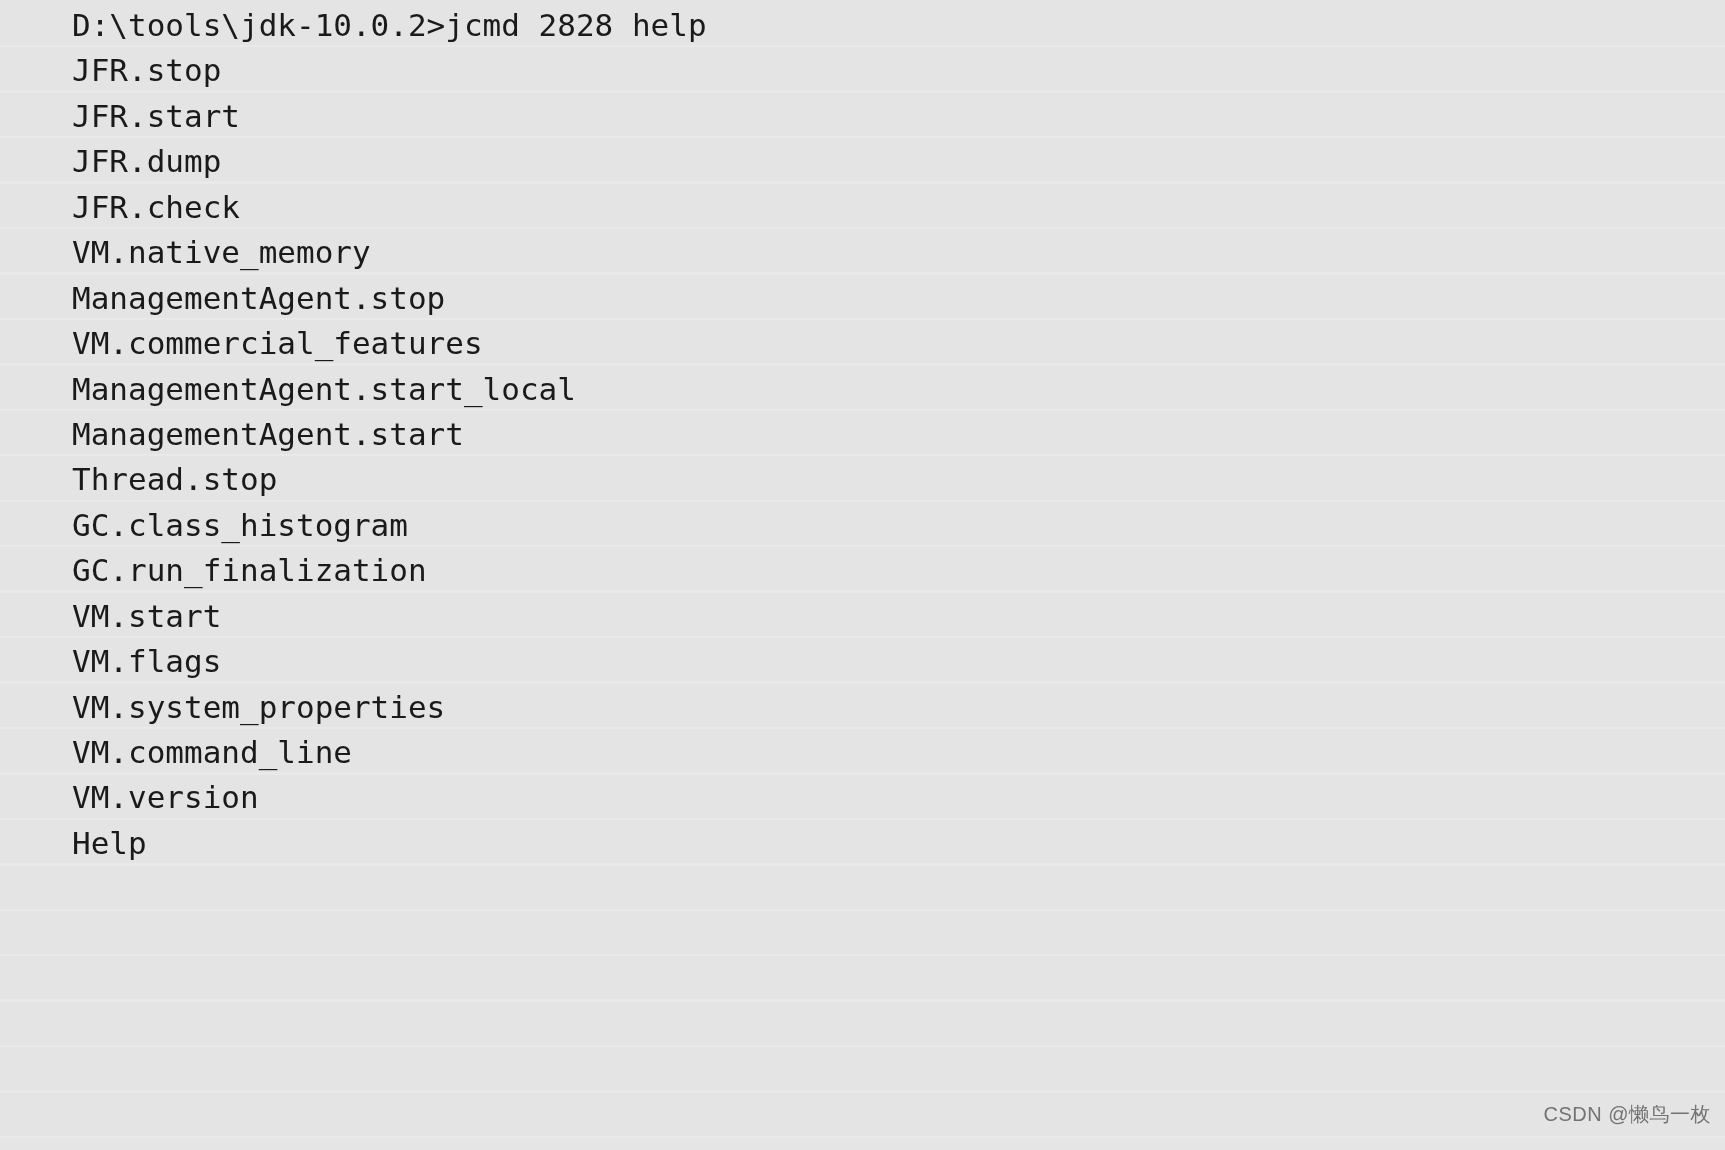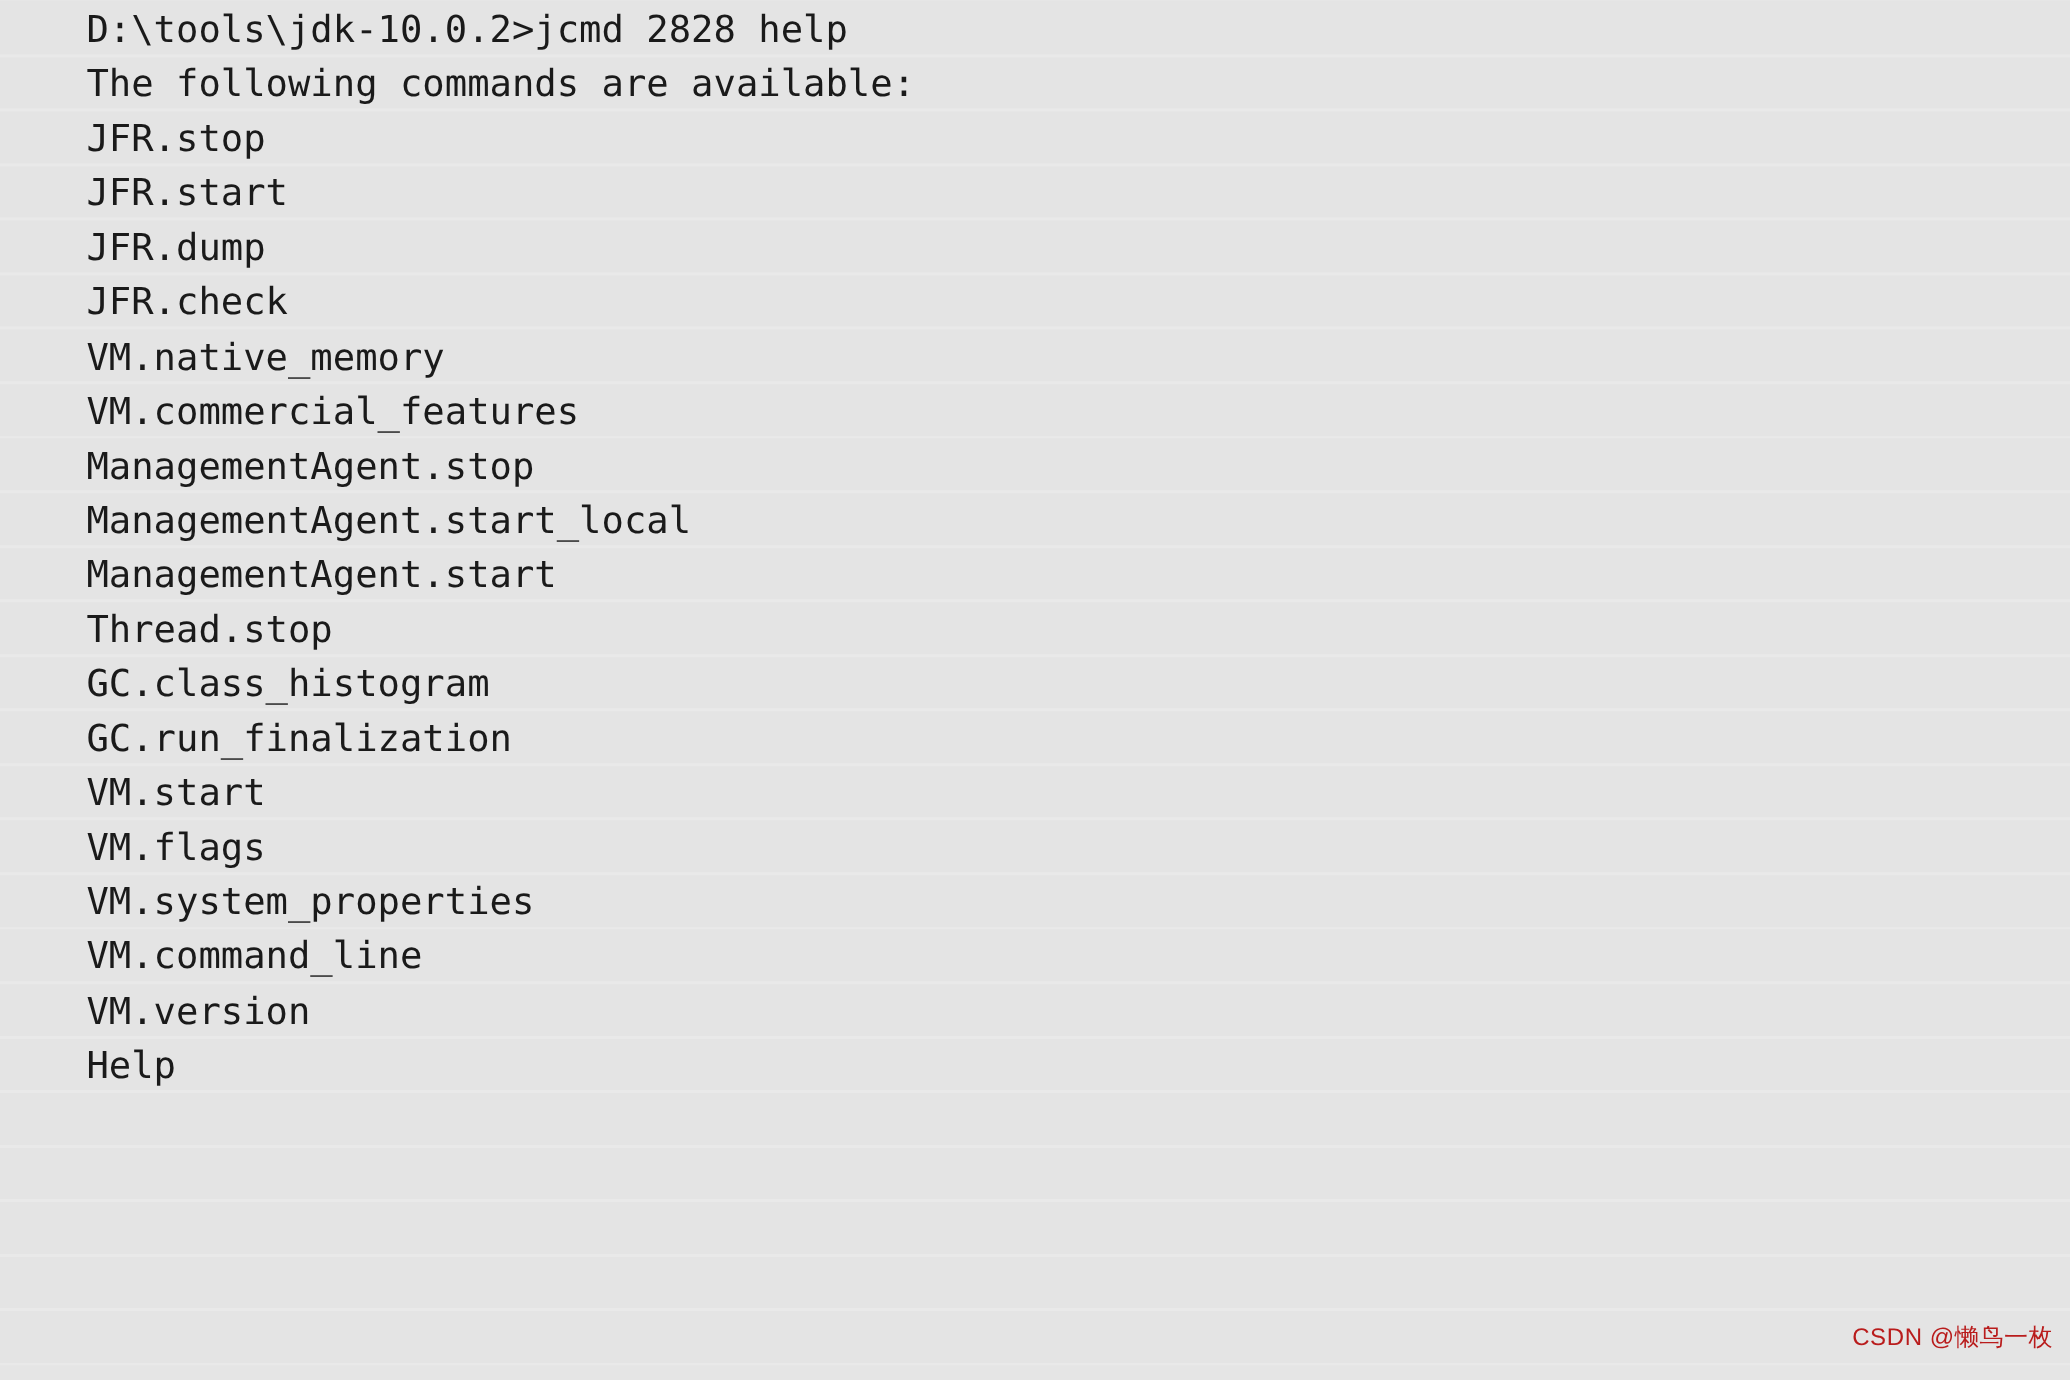--- a/index.html
+++ b/index.html
@@ -50,42 +50,41 @@
     white-space: pre;
     font-family: "DejaVu Sans Mono", "Liberation Mono", monospace;
   }
 
   .watermark {
     position: absolute;
     right: 14px;
     bottom: 10px;
     font-family: "Liberation Sans", "DejaVu Sans", sans-serif;
     font-size: 20px;
-    color: #b91c1c;
+    color: #737373;
     letter-spacing: 0.5px;
     white-space: nowrap;
   }
 </style>
 </head>
 <body>
 
 <div id="terminal-output">
 
   <div class="stripes"></div>
 
   <div class="code-lines">
     <div class="code-line">D:\tools\jdk-10.0.2&gt;jcmd 2828 help</div>
-    <div class="code-line">The following commands are available:</div>
     <div class="code-line">JFR.stop</div>
     <div class="code-line">JFR.start</div>
     <div class="code-line">JFR.dump</div>
     <div class="code-line">JFR.check</div>
     <div class="code-line">VM.native_memory</div>
+    <div class="code-line">ManagementAgent.stop</div>
     <div class="code-line">VM.commercial_features</div>
-    <div class="code-line">ManagementAgent.stop</div>
     <div class="code-line">ManagementAgent.start_local</div>
     <div class="code-line">ManagementAgent.start</div>
     <div class="code-line">Thread.stop</div>
     <div class="code-line">GC.class_histogram</div>
     <div class="code-line">GC.run_finalization</div>
     <div class="code-line">VM.start</div>
     <div class="code-line">VM.flags</div>
     <div class="code-line">VM.system_properties</div>
     <div class="code-line">VM.command_line</div>
     <div class="code-line">VM.version</div>

